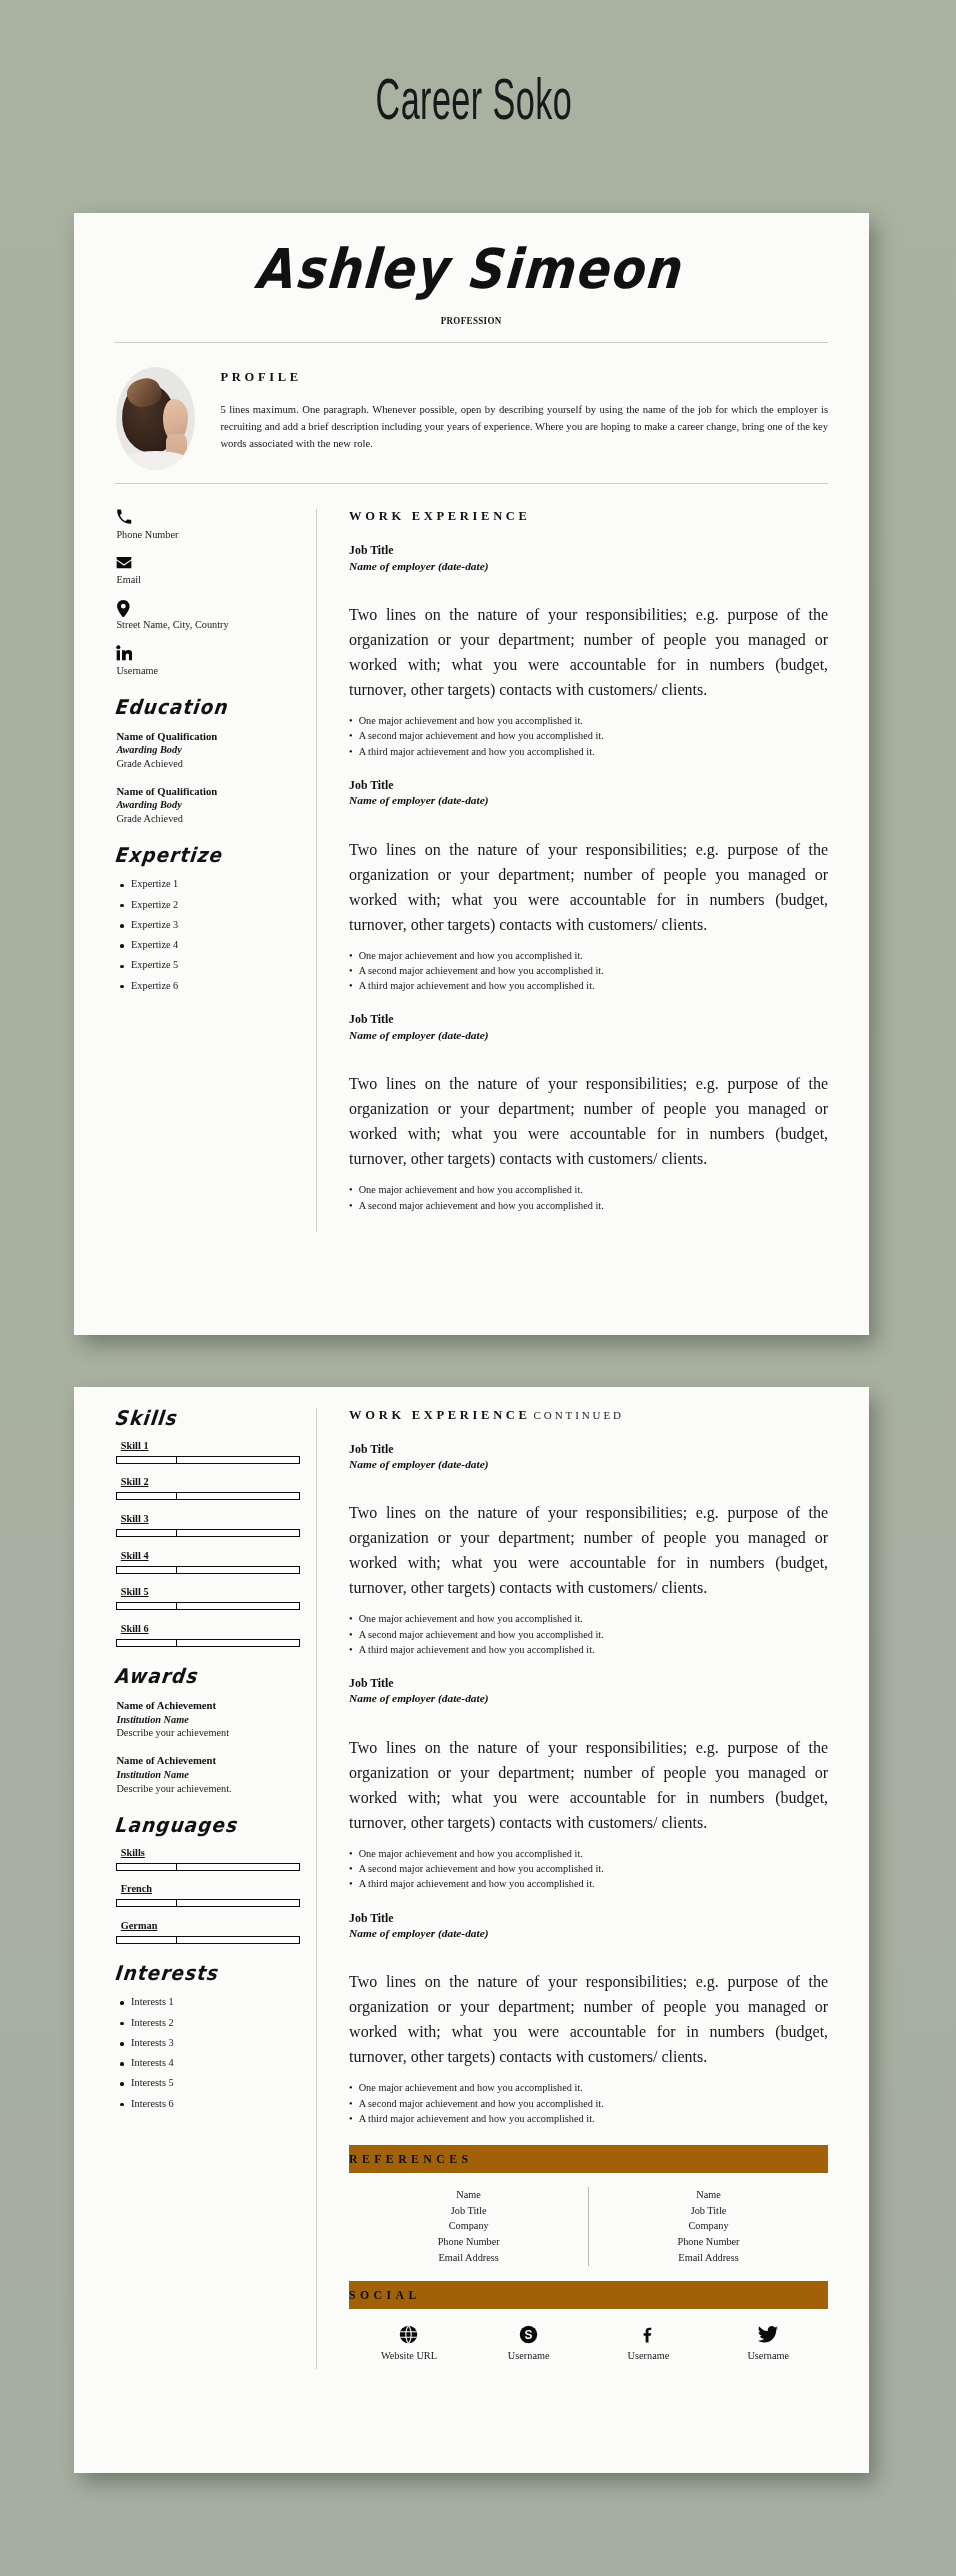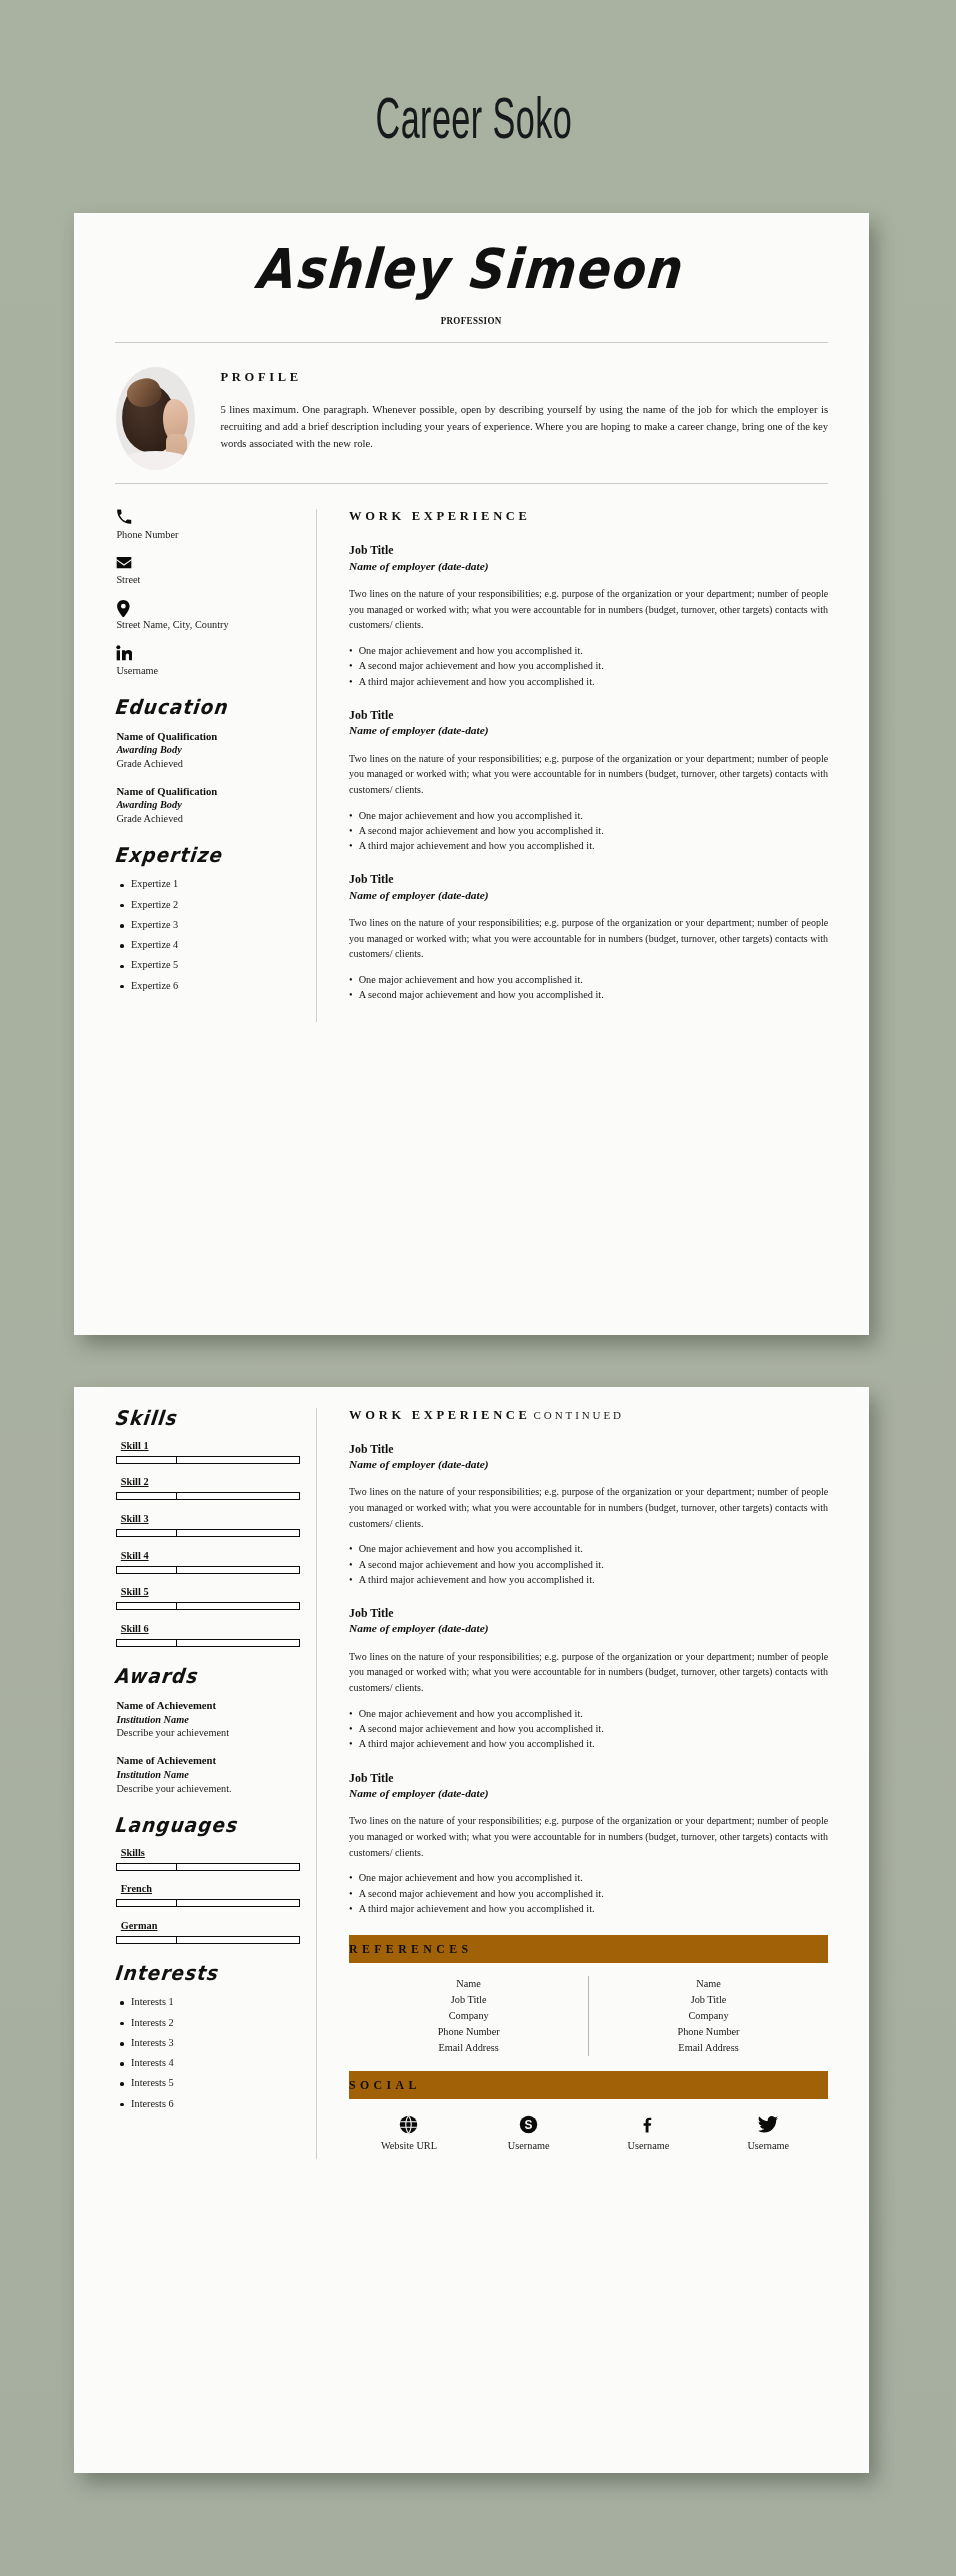--- a/index.html
+++ b/index.html
@@ -18,21 +18,20 @@
 
   
   .brand-wrap {
     position: absolute;
     top: 0; left: 0;
     width: 947px;
     height: 199px;
     display: flex;
     align-items: center;
     justify-content: center;
-    margin-top: 19px;
   }
   .brand-title {
     font-family: "Liberation Sans", sans-serif;
     font-size: 57px;
     font-weight: 300;
     letter-spacing: 0.7px;
     color: #17191a;
     transform: scaleX(0.60);
     transform-origin: center;
     white-space: nowrap;
@@ -277,22 +276,22 @@
     font-size: 11px;
     font-weight: normal;
     letter-spacing: 2.9px;
     color: #222;
   }
 
   .job { margin-bottom: 19px; }
   .job-title { font-size: 11.8px; font-weight: bold; color: #0f0f0f; line-height: 1.3; }
   .job-employer { font-size: 11.4px; font-weight: bold; font-style: italic; color: #0f0f0f; line-height: 1.35; }
   .job-desc {
-    margin-top: 12px;
-    font-size: 10px;
+    margin-top: 29px;
+    font-size: 16px;
     line-height: 1.56;
     color: #17171a;
     text-align: justify;
   }
   ul.job-bullets { list-style: none; margin-top: 10.3px; }
   ul.job-bullets li {
     position: relative;
     padding-left: 9.6px;
     font-size: 10.3px;
     color: #17171a;
@@ -403,21 +402,21 @@
                 </svg>
             </span>
             <span class="contact-label">Phone Number</span>
           </div>
           <div class="contact-item">
             <span class="contact-icon">
               <svg width="16" height="16" viewBox="0 0 24 20" fill="currentColor">
                   <path d="M1 1h22v3.2L12 12 1 4.2V1zm0 5.4L12 14 23 6.4V18H1V6.4z"></path>
                 </svg>
             </span>
-            <span class="contact-label">Street</span>
+            <span class="contact-label">Email</span>
           </div>
           <div class="contact-item">
             <span class="contact-icon">
               <svg width="14.7" height="17.7" viewBox="0 0 20 26" fill="currentColor">
                   <path d="M10 0C4.9 0 .8 4.1.8 9.2c0 6.6 9.2 16.8 9.2 16.8s9.2-10.2 9.2-16.8C19.2 4.1 15.1 0 10 0zm0 12.6a3.5 3.5 0 110-7 3.5 3.5 0 010 7z"></path>
                 </svg>
             </span>
             <span class="contact-label">Street Name, City, Country</span>
           </div>
           <div class="contact-item">

